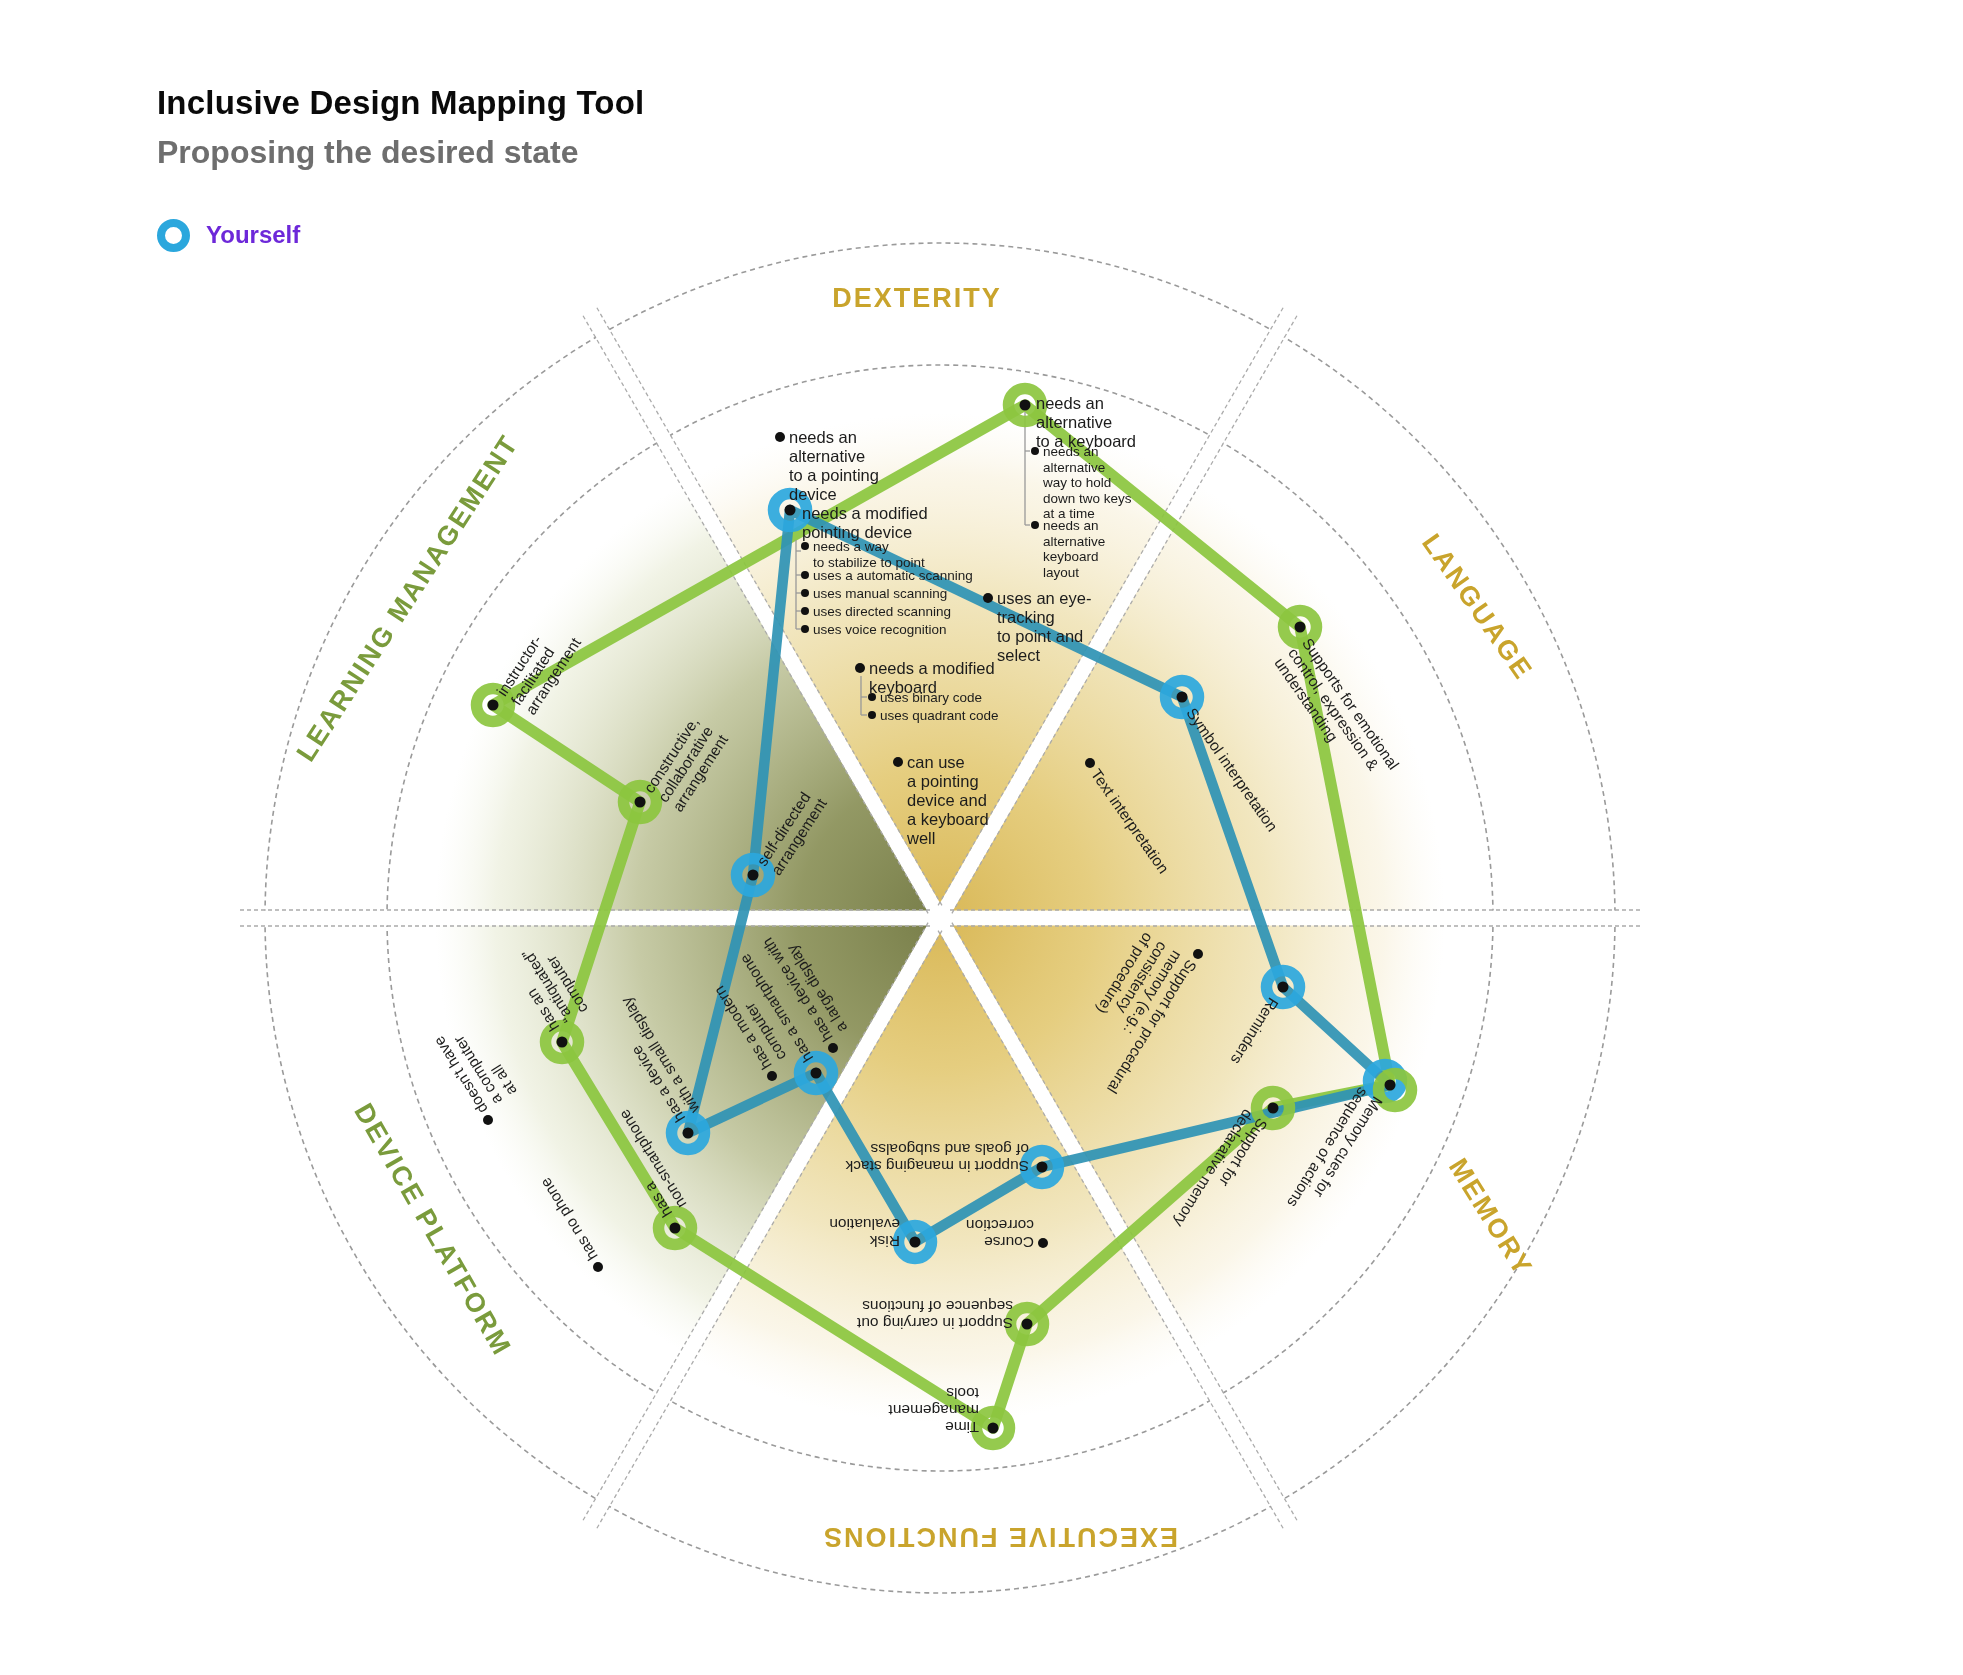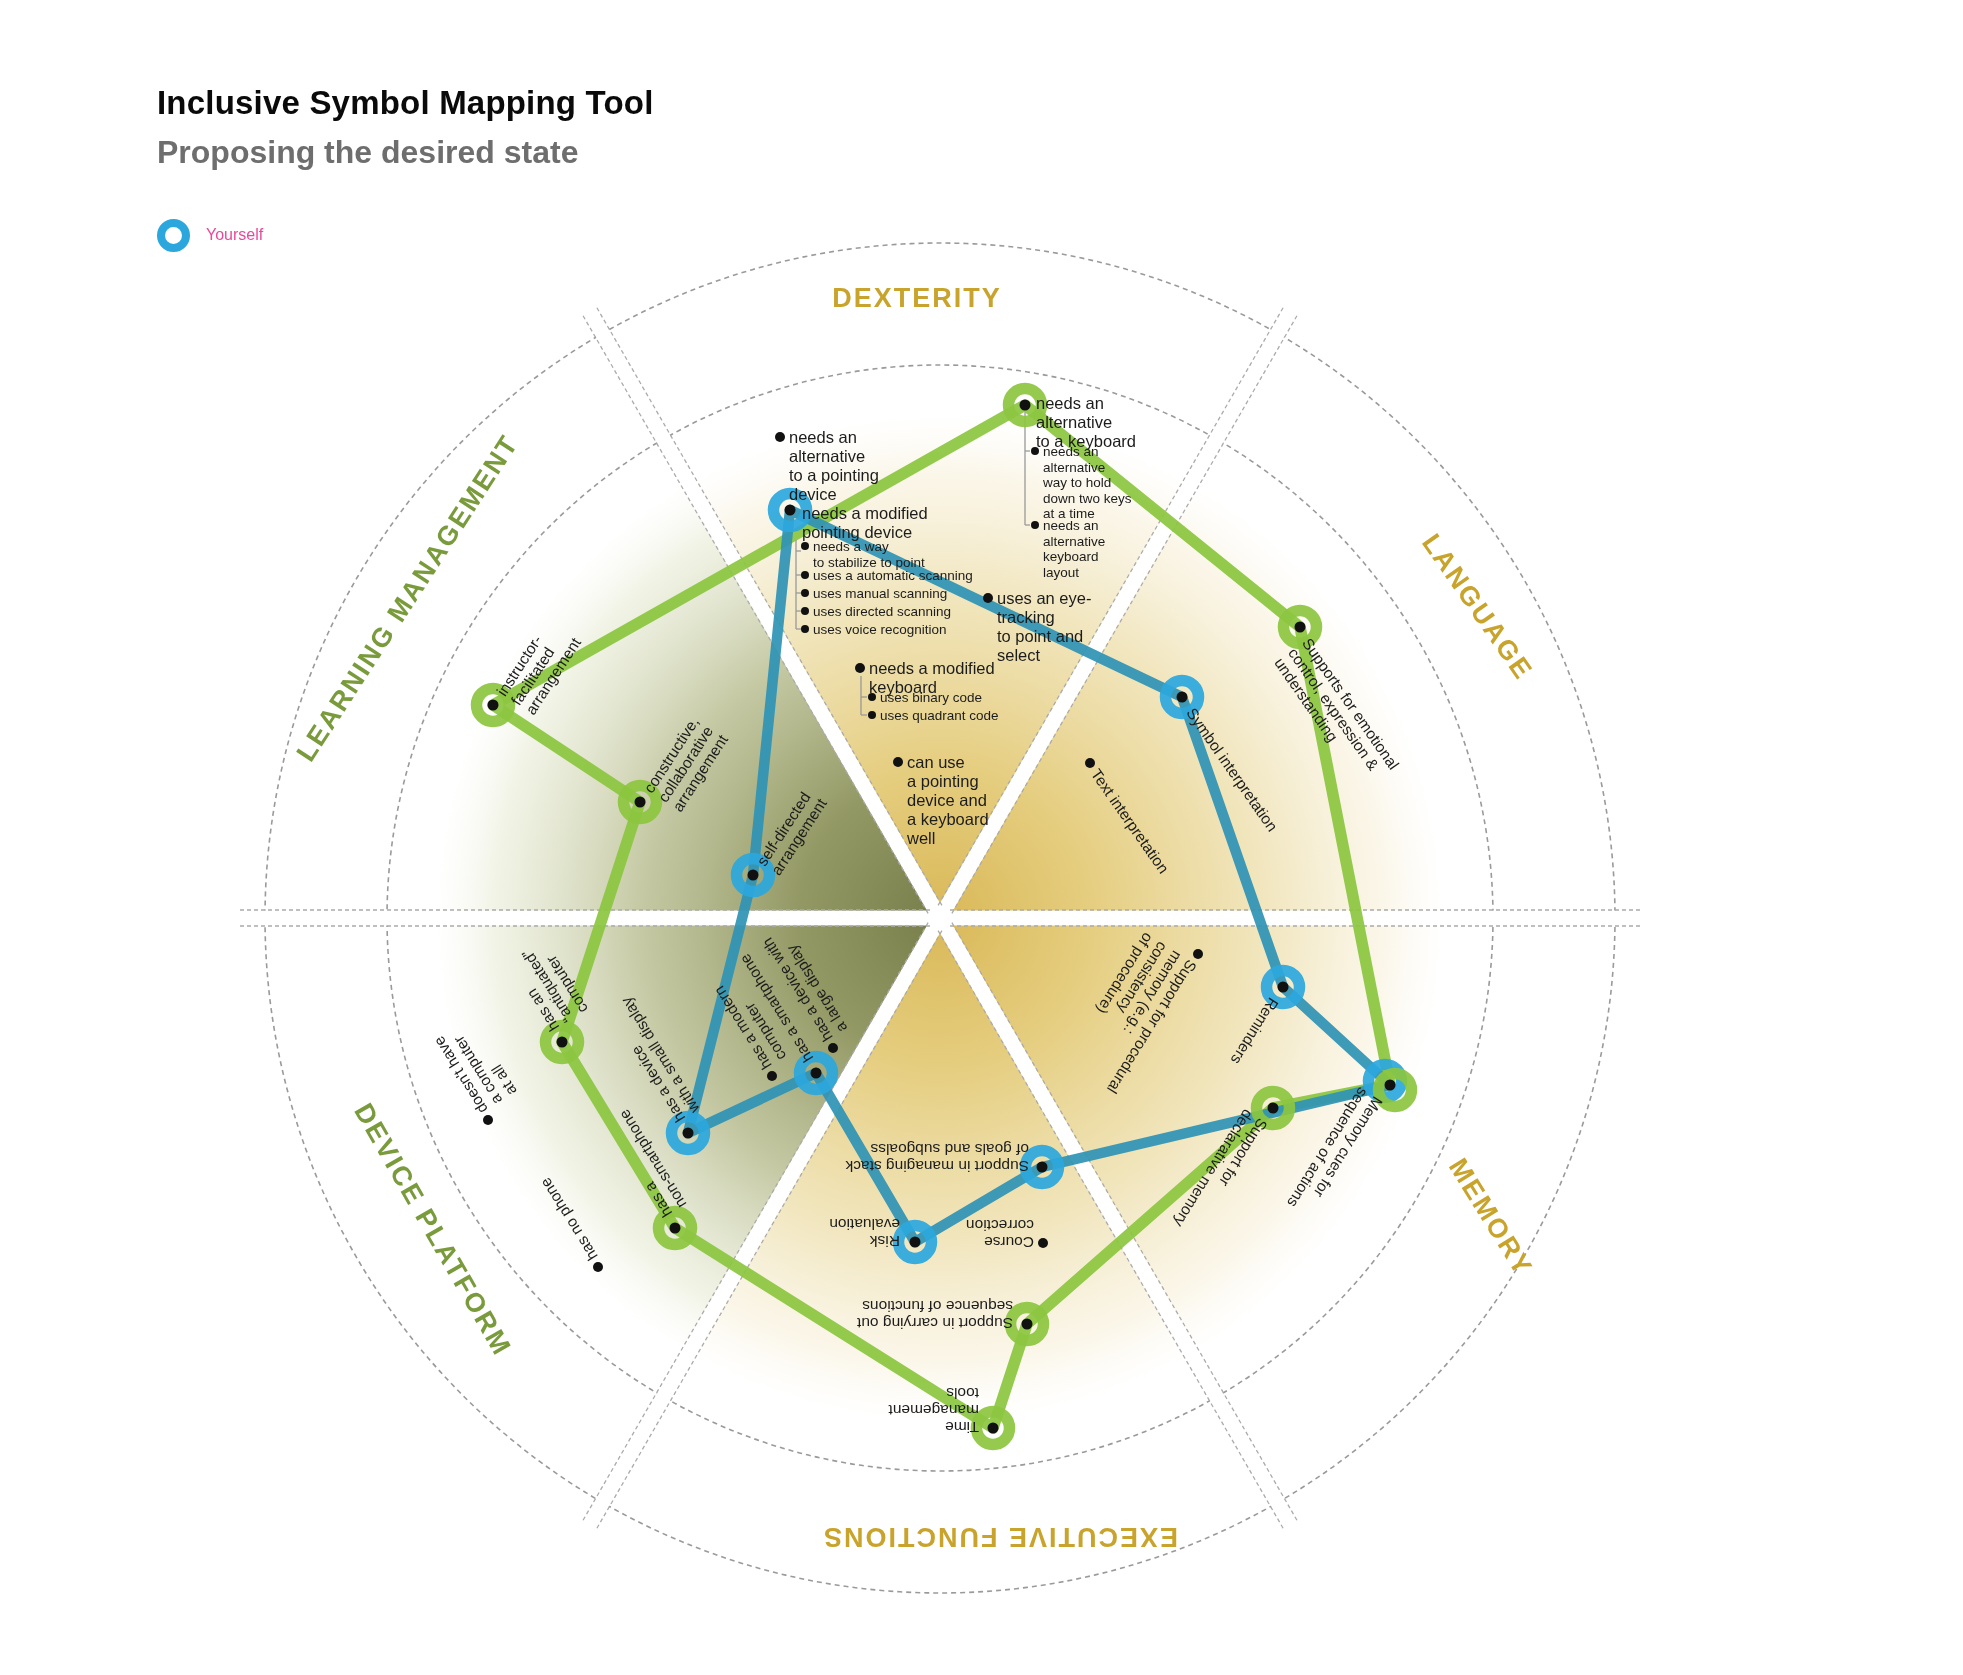--- a/index.html
+++ b/index.html
@@ -6,32 +6,32 @@
   body{width:1963px;height:1675px;background:#ffffff;position:relative;
        font-family:"Liberation Sans",sans-serif;overflow:hidden;}
   .header{position:absolute;left:157px;top:84px;z-index:5;}
   .page-title{font-size:33px;font-weight:bold;color:#0a0a0a;margin:0 0 0 0;letter-spacing:0.2px;}
   .page-subtitle{font-size:32px;font-weight:bold;color:#6e6e6e;margin-top:12px;}
   .legend{margin-top:46px;}
   .legend-row{display:flex;align-items:center;margin-bottom:10px;height:36px;}
   .ring{display:inline-block;width:17px;height:17px;border-radius:50%;border:8px solid #000;margin-right:16px;}
   .ring-blue{border-color:#2ba7dd;}
   .ring-green{border-color:#8cc63f;}
-  .legend-label{font-size:16px;font-weight:normal;color:#ec4899;}
+  .legend-label{font-size:24px;font-weight:bold;color:#6d28d9;}
   #wheel{position:absolute;left:0;top:0;}
   .lbl-m{font-size:16.5px;fill:#1c1c1c;}
   .lbl-s{font-size:13.5px;fill:#1c1c1c;}
   .lbl-r{font-size:15.5px;fill:#1c1c1c;}
   .sector-title{font-size:27px;font-weight:bold;letter-spacing:2px;}
 </style>
 </head>
 <body>
 
 <div class="header">
-  <h1 class="page-title">Inclusive Symbol Mapping Tool</h1>
+  <h1 class="page-title">Inclusive Design Mapping Tool</h1>
   <div class="page-subtitle">Proposing the desired state</div>
   <div class="legend">
     <div class="legend-row">
       <span class="ring ring-blue"></span>
       <span class="legend-label">Yourself</span>
     </div>
   </div>
 </div>
 
 <svg id="wheel" width="1963" height="1675" viewBox="0 0 1963 1675" xmlns="http://www.w3.org/2000/svg">

